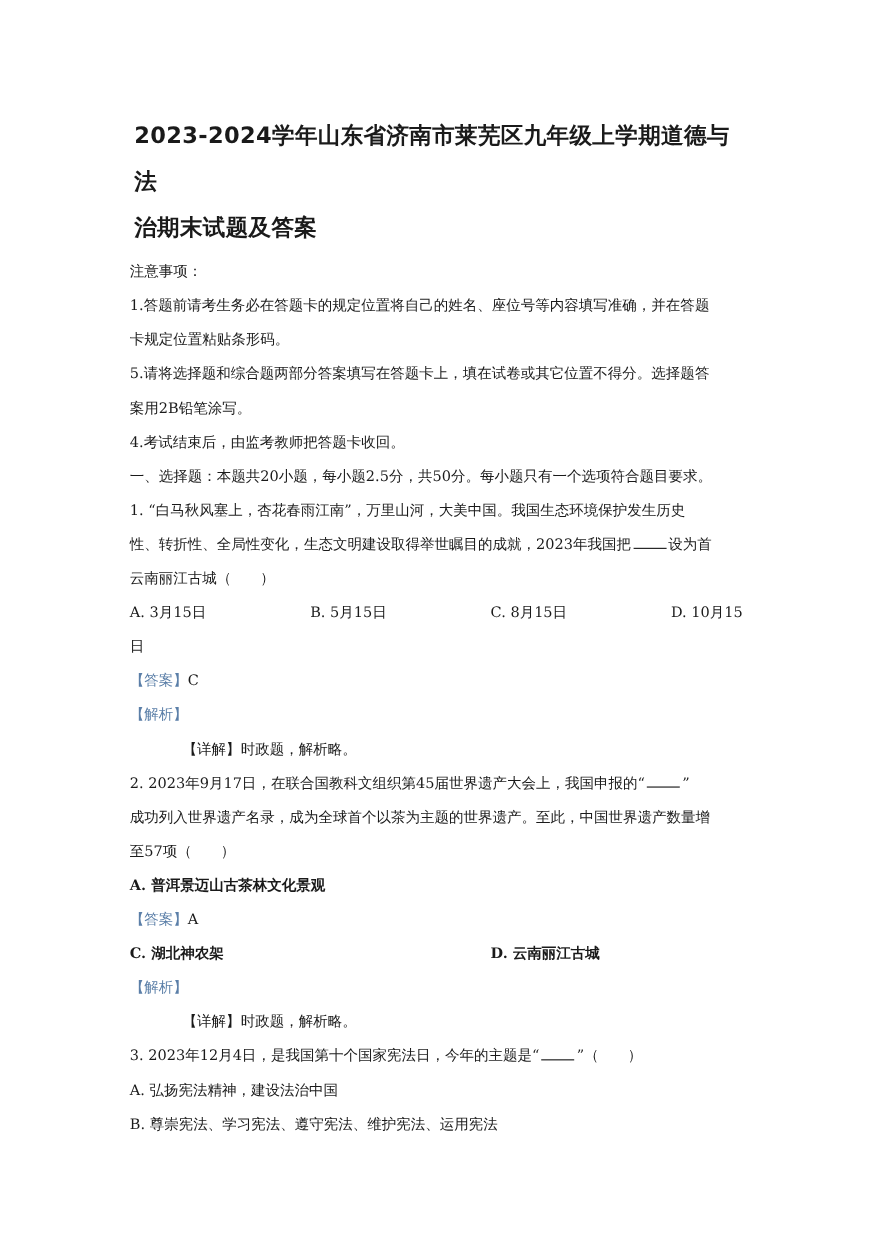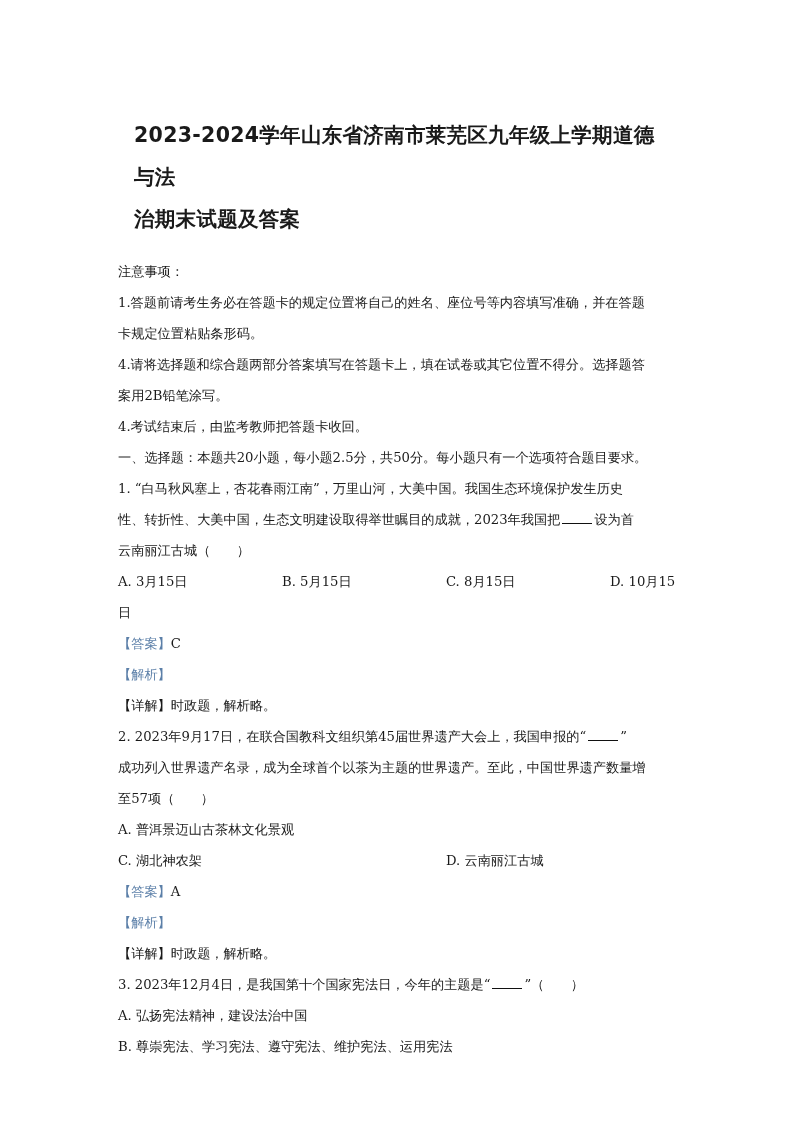--- a/index.html
+++ b/index.html
@@ -1,54 +1,54 @@
 <!DOCTYPE html>
 <html><head>
 <meta charset="utf-8">
 <style>
   html, body { margin: 0; padding: 0; background: #ffffff; }
   body { width: 793px; height: 1122px; position: relative; overflow: hidden;
          font-family: "DejaVu Serif", "Liberation Serif", serif; color: #1a1a1a; }
   .page { position: absolute; left: 118px; top: 98px; width: 560px; }
   .title { font-family: "DejaVu Sans", "Liberation Sans", sans-serif; font-weight: bold;
-           font-size: 20.5px; line-height: 42px; margin: 16px; letter-spacing: 0.3px; }
+           font-size: 20.5px; line-height: 42px; margin: 4px; letter-spacing: 0.3px; }
   .line { font-size: 13.2px; line-height: 31px; margin: 0; white-space: nowrap; }
   .blank { display: inline-block; width: 30px; border-bottom: 1.2px solid #111; height: 12px;
            vertical-align: baseline; margin: 0 2px; }
   .opts4 { display: flex; }
   .opts4 span { flex: 0 0 164px; }
   .opts2 { display: flex; }
-  .opts2 span { flex: 0 0 328px; }
+  .opts2 span { flex: 0 0 328px; font-weight: bold; }
   .label-blue { color: #5b7fa8; }
-  .label-black { color: #1a1a1a; }
+  .label-black { color: #1a1a1a; margin-left: 48px; }
 </style>
 </head>
 <body>
 
 <div class="page">
   <h1 class="title">
     <div>2023-2024学年山东省济南市莱芜区九年级上学期道德与法</div>
     <div>治期末试题及答案</div>
   </h1>
 
   <div>
     <p class="line">注意事项：</p>
     <p class="line">1.答题前请考生务必在答题卡的规定位置将自己的姓名、座位号等内容填写准确，并在答题</p>
     <p class="line">卡规定位置粘贴条形码。</p>
-    <p class="line">4.请将选择题和综合题两部分答案填写在答题卡上，填在试卷或其它位置不得分。选择题答</p>
+    <p class="line">5.请将选择题和综合题两部分答案填写在答题卡上，填在试卷或其它位置不得分。选择题答</p>
     <p class="line">案用2B铅笔涂写。</p>
     <p class="line">4.考试结束后，由监考教师把答题卡收回。</p>
   </div>
 
   <p class="line">一、选择题：本题共20小题，每小题2.5分，共50分。每小题只有一个选项符合题目要求。</p>
 
   <div>
     <p class="line">1. “白马秋风塞上，杏花春雨江南”，万里山河，大美中国。我国生态环境保护发生历史</p>
     <p class="line">
-      <span>性、转折性、大美中国，生态文明建设取得举世瞩目的成就，2023年我国把</span><span class="blank"></span><span>设为首</span>
+      <span>性、转折性、全局性变化，生态文明建设取得举世瞩目的成就，2023年我国把</span><span class="blank"></span><span>设为首</span>
     </p>
     <p class="line">云南丽江古城（　　）</p>
     <p class="line opts4">
       <span>A. 3月15日</span>
       <span>B. 5月15日</span>
       <span>C. 8月15日</span>
       <span style="flex:0 0 auto">D. 10月15</span>
     </p>
     <p class="line">日</p>
     <p class="line">
@@ -62,26 +62,26 @@
 
   <div>
     <p class="line">
       <span>2. 2023年9月17日，在联合国教科文组织第45届世界遗产大会上，我国申报的“</span><span class="blank"></span><span>”</span>
     </p>
     <p class="line">成功列入世界遗产名录，成为全球首个以茶为主题的世界遗产。至此，中国世界遗产数量增</p>
     <p class="line">至57项（　　）</p>
     <p class="line opts2">
       <span>A. 普洱景迈山古茶林文化景观</span>
     </p>
+    <p class="line">
+      <span class="label-blue">【答案】</span><span>A</span>
+    </p>
     <p class="line opts2">
       <span>C. 湖北神农架</span>
       <span>D. 云南丽江古城</span>
-    </p>
-    <p class="line">
-      <span class="label-blue">【答案】</span><span>A</span>
     </p>
     <p class="line label-blue">【解析】</p>
     <p class="line">
       <span class="label-black">【详解】</span><span>时政题，解析略。</span>
     </p>
   </div>
 
   <div>
     <p class="line">
       <span>3. 2023年12月4日，是我国第十个国家宪法日，今年的主题是“</span><span class="blank"></span><span>”（　　）</span>

